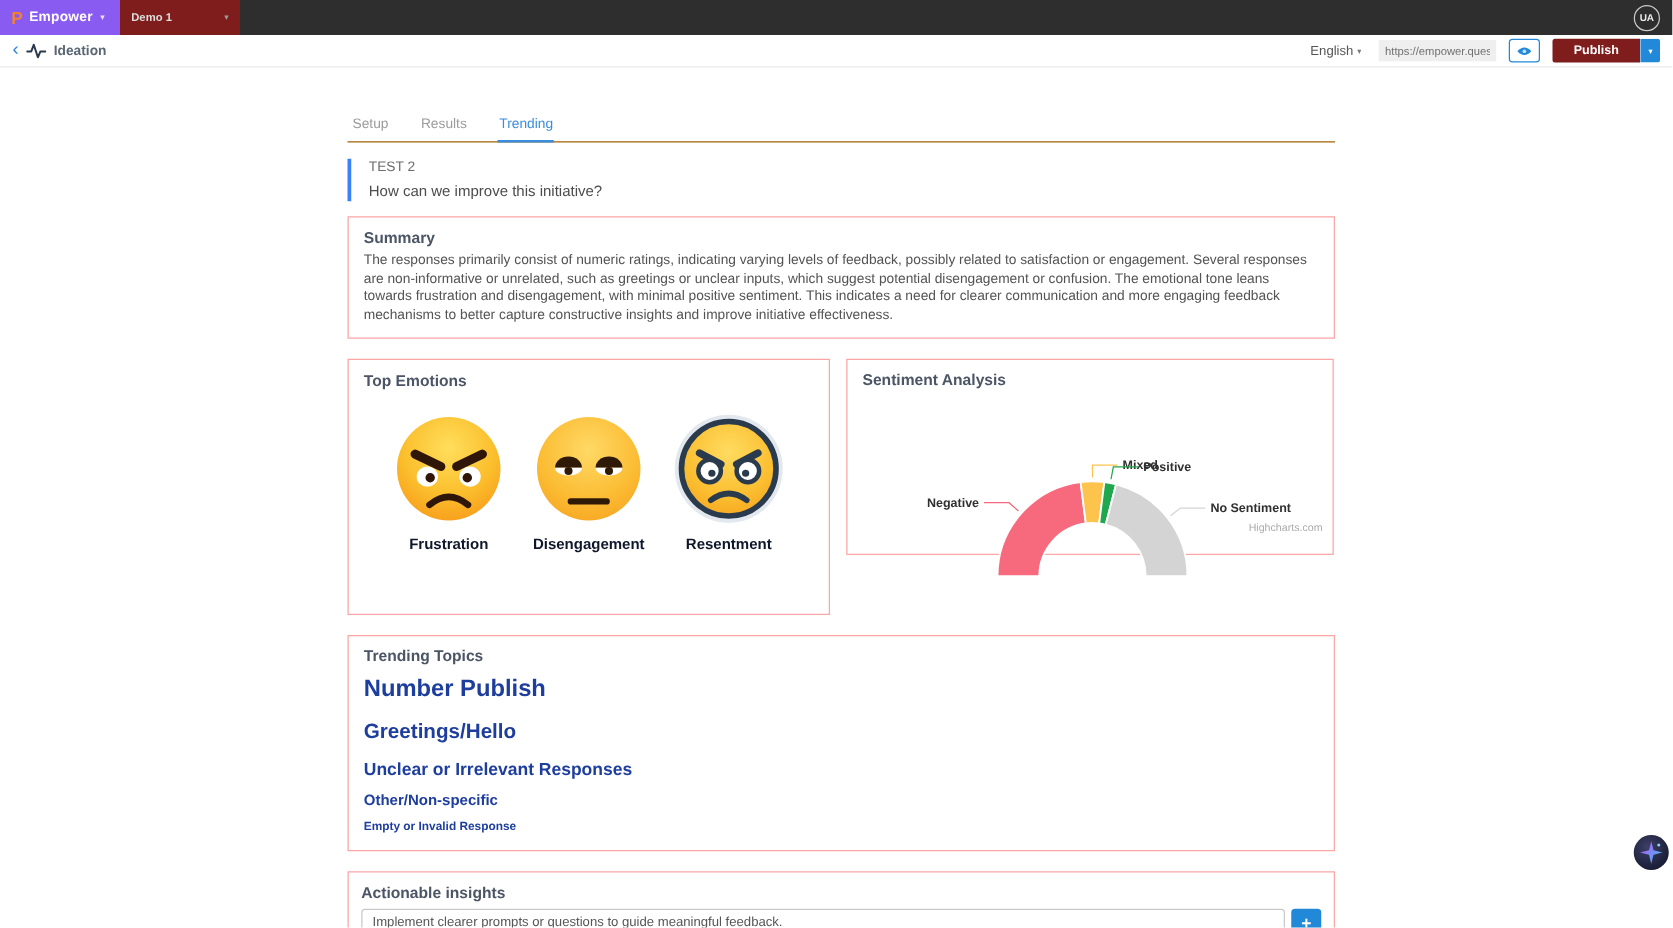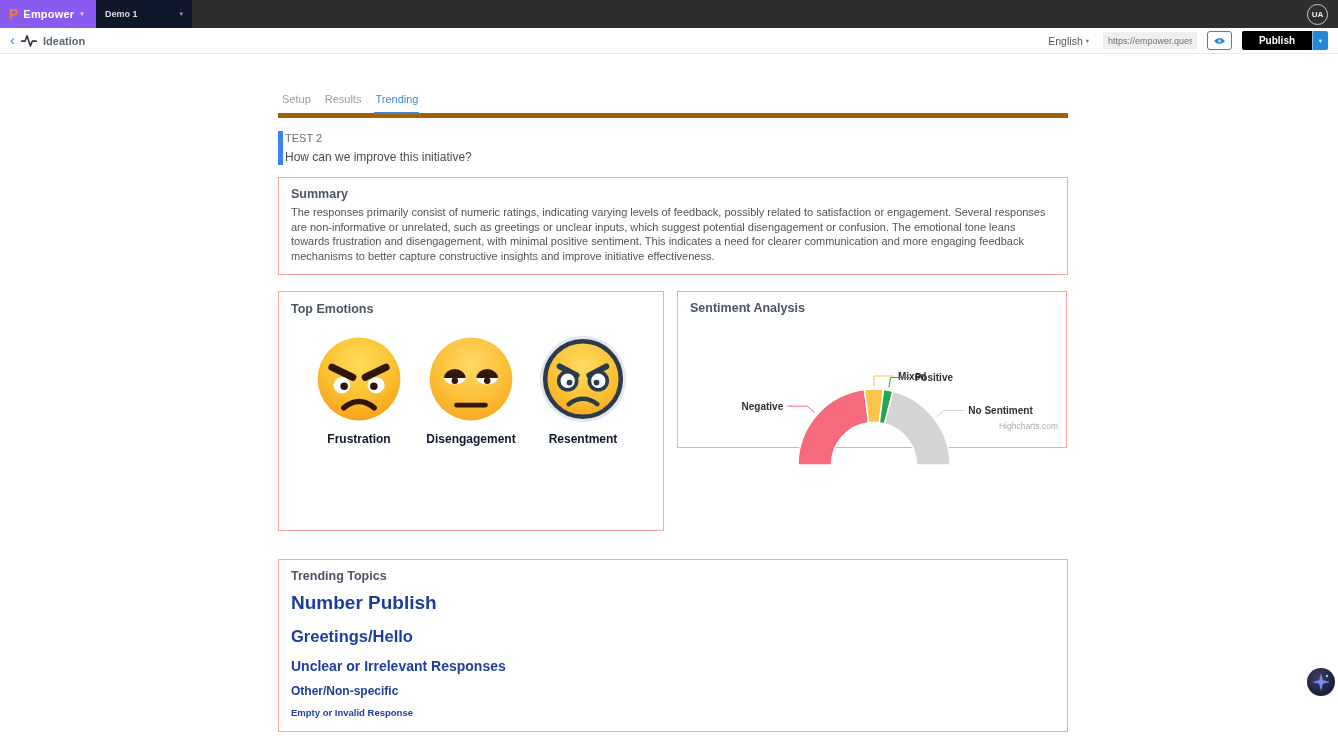--- a/index.html
+++ b/index.html
@@ -9,72 +9,72 @@
     font-family:"Liberation Sans", sans-serif;
     background:#ffffff; position:relative; overflow:hidden;
   }
 
   
   .navbar { height:28px; background:#2e2e2e; display:flex; align-items:stretch; }
   .logo { width:96px; background:#8a5bf0; display:flex; align-items:center; gap:5px; padding:0 9px; cursor:pointer; }
   .logo-p { color:#f08137; font-weight:bold; font-size:14px; line-height:1; }
   .logo-name { color:#fff; font-size:11px; font-weight:bold; letter-spacing:.2px; }
   .logo-caret { color:#eadcff; font-size:7px; margin-left:1px; }
-  .nav-tab { width:96px; background:#0f172a; display:flex; align-items:center; justify-content:space-between; padding:0 9px; cursor:pointer; }
+  .nav-tab { width:96px; background:#7f1d1d; display:flex; align-items:center; justify-content:space-between; padding:0 9px; cursor:pointer; }
   .nav-tab-label { color:#dcdcdc; font-size:9px; font-weight:bold; }
   .nav-tab-caret { color:#9c9c9c; font-size:7px; }
   .nav-spacer { flex:1; }
   .avatar { width:21px; height:21px; border:1px solid #c9c9c9; border-radius:50%;
             color:#ececec; font-size:8px; font-weight:bold; display:flex; align-items:center;
             justify-content:center; align-self:center; margin-right:10px; cursor:pointer; }
 
   
   .toolbar { height:26px; border-bottom:1px solid #e9e9e9; display:flex; align-items:center; padding:0 10px; gap:6px; background:#fff; }
   .back-chevron { color:#2e86de; font-size:15px; line-height:1; margin-top:-2px; cursor:pointer; }
   .pulse-icon { display:flex; align-items:center; }
   .back-label { font-size:11px; color:#5a6672;font-weight:bold; }
   .toolbar-spacer { flex:1; }
   .lang { font-size:10.5px; color:#555; display:flex; align-items:center; gap:3px; cursor:pointer; }
   .lang-caret { font-size:6.5px; color:#777; }
   .url-input { width:94px; height:17px; background:#efefef; border:none; font-size:9px; color:#707070; padding:0 5px; font-family:inherit; margin-left:8px; }
   .eye-btn { width:25px; height:19px; border:1px solid #2189d8; border-radius:3px; background:#fff;
              display:flex; align-items:center; justify-content:center; margin-left:4px; cursor:pointer; }
   .publish-group { display:flex; height:19px; margin-left:4px; }
-  .publish-btn { width:70px; background:#000000; color:#fff; border:none; font-size:10px; font-weight:bold;
+  .publish-btn { width:70px; background:#7f1d1d; color:#fff; border:none; font-size:10px; font-weight:bold;
                  border-radius:2px 0 0 2px; font-family:inherit; cursor:pointer; }
   .publish-caret-btn { width:16px; background:#2189d8; border:none; border-left:1px solid rgba(255,255,255,.45);
                  color:#fff; border-radius:0 2px 2px 0; font-size:6.5px; display:flex; align-items:center; justify-content:center; cursor:pointer; }
 
   
   .main { position:absolute; left:278px; top:88px; width:790px; }
-  .tabs { display:flex; gap:12px; border-bottom:5px solid #a16207; padding:0 3px; }
+  .tabs { display:flex; gap:24px; border-bottom:1px solid #a16207; padding:0 3px; }
   .tab { font-size:11px; color:#9b9b9b; padding:5px 1px 7px; cursor:pointer; }
   .tab.active { color:#3a8ddc; border-bottom:2px solid #3a8ddc; margin-bottom:-1px; }
 
-  .question { margin-top:13px; border-left:5px solid #3b82f6; padding:1px 0 1px 2px; }
+  .question { margin-top:13px; border-left:3px solid #3b82f6; padding:1px 0 1px 14px; }
   .q-name { font-size:11px; color:#6d6d6d; margin-bottom:6px; }
   .q-text { font-size:12px; color:#4c4c4c; }
 
   .red-box { border:1px solid #fca5a5; background:#fff; }
   .section-title { font-size:12.5px; font-weight:bold; color:#4b5565; }
 
   .summary-card { margin-top:12px; padding:9px 12px 10px; }
   .summary-body { font-size:11px; color:#535353; line-height:1.34; margin-top:4px; }
 
   .cards-row { margin-top:16px; display:flex; gap:13px; align-items:stretch; }
-  .emotions-card { width:386px; height:240px; padding:10px 12px; }
+  .emotions-card { width:386px; height:205px; padding:10px 12px; }
   .emotion-row { display:flex; justify-content:space-between; padding:0 18px; margin-top:18px; }
   .emotion { display:flex; flex-direction:column; align-items:center; width:100px; }
   .emotion-label { font-size:12px; font-weight:bold; color:#0f172a; margin-top:8px; text-align:center; }
 
   .sentiment-card { width:390px; height:157px; padding:9px 8px 8px 12px; position:relative; }
   .credits { position:absolute; right:8px; bottom:16px; font-size:8.5px; color:#ababab; }
   .gauge-label { font-size:10px; font-weight:bold; fill:#303030; font-family:"Liberation Sans",sans-serif; }
 
-  .trending-card { margin-top:28px; padding:9px 12px 13px; }
+  .trending-card { margin-top:16px; padding:9px 12px 13px; }
   .topic { color:#1e3e9e; font-weight:bold; cursor:default; }
   .topic-0 { font-size:19px;  margin-top:9px; }
   .topic-1 { font-size:16.5px; margin-top:13px; }
   .topic-2 { font-size:14px;  margin-top:12px; }
   .topic-3 { font-size:12px;  margin-top:10px; }
   .topic-4 { font-size:9.5px; margin-top:9px; }
 
   .insights-card { margin-top:16px; padding:9px 10px 12px; }
   .insight-rows { margin-top:6px; }
   .insight-row { display:flex; gap:5px; margin-top:4px; align-items:stretch; height:22px; }

